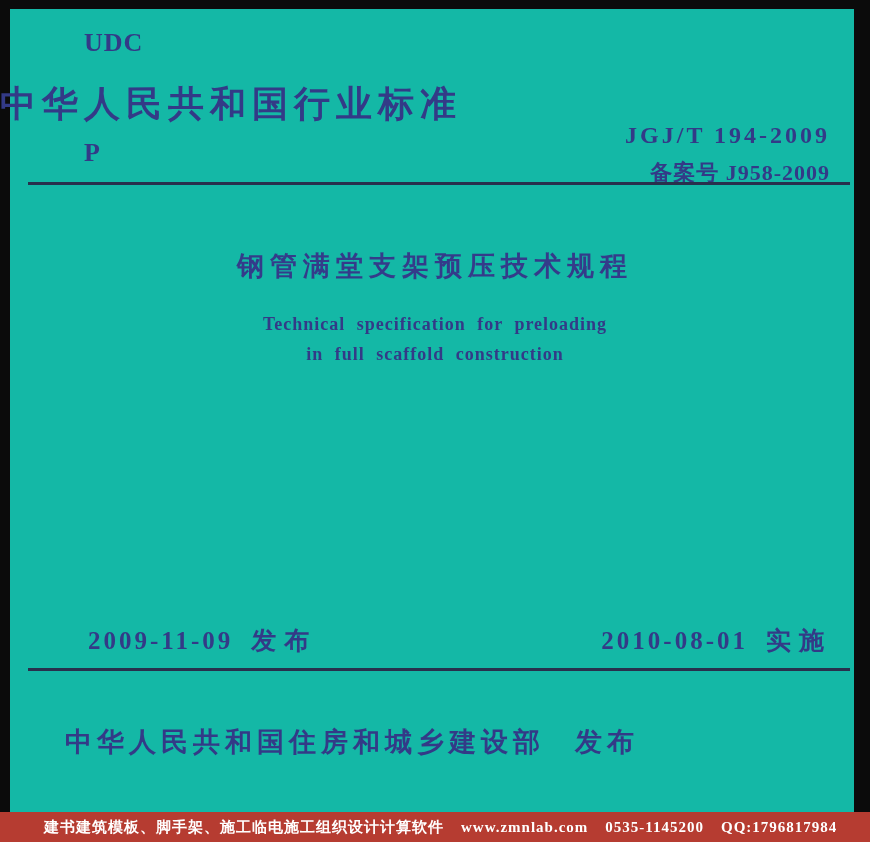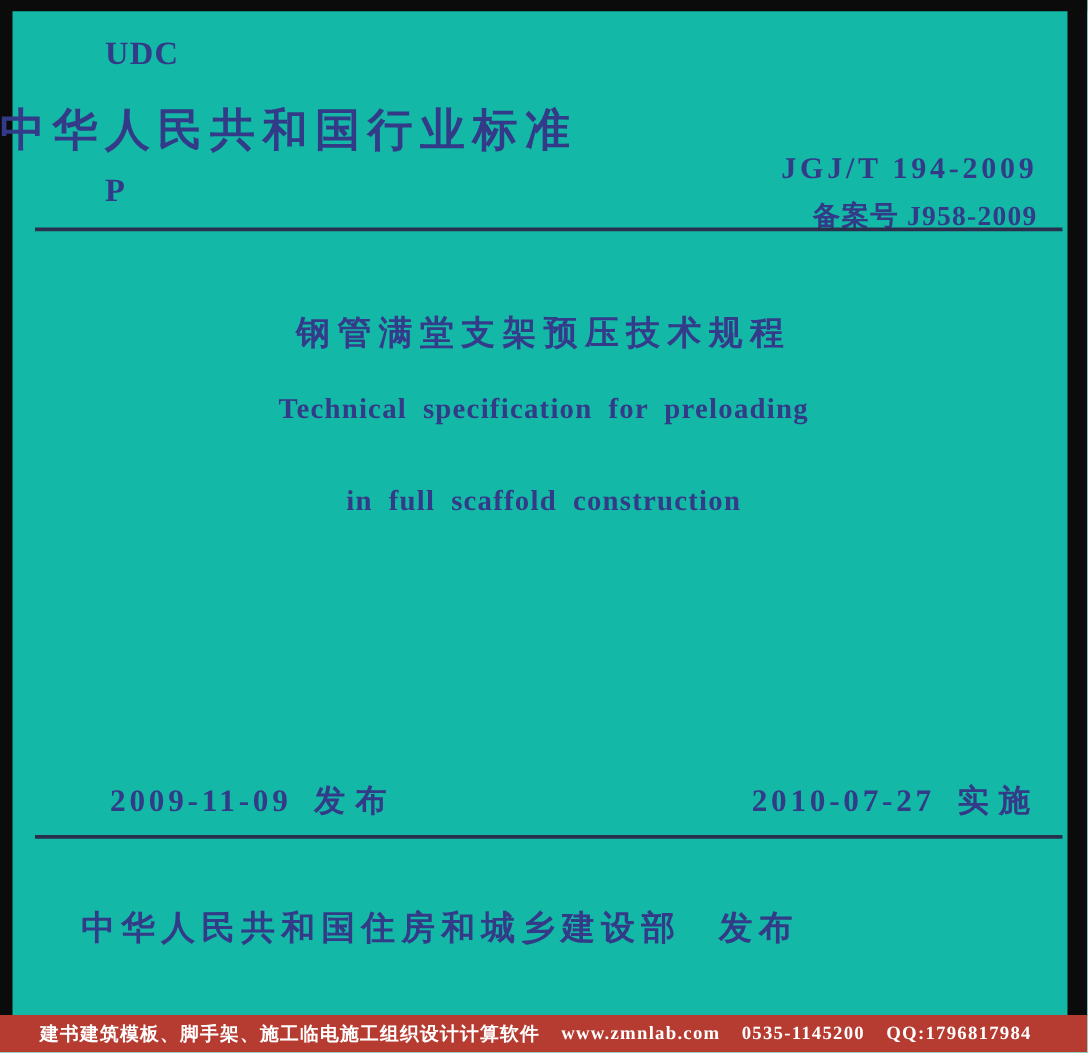--- a/index.html
+++ b/index.html
@@ -24,37 +24,37 @@
   .code{position:absolute;right:40px;top:122px;font-size:24px;font-weight:bold;letter-spacing:3px;}
   .record{position:absolute;right:40px;top:148px;font-size:22px;font-weight:bold;letter-spacing:1px;margin-top:10px;}
 
   .rule{position:absolute;left:28px;width:822px;height:3px;background:#28304d;}
   .rule1{top:182px;}
   .rule2{top:668px;}
 
   .title-cn{position:absolute;left:0;top:248px;width:870px;text-align:center;
     font-size:27px;font-weight:600;letter-spacing:6px;color:#343b8a;}
   .title-en{position:absolute;left:0;width:870px;text-align:center;
-    font-size:23px;font-weight:bold;letter-spacing:1px;word-spacing:6px;color:#333a87;}
+    font-size:18px;font-weight:bold;letter-spacing:1px;word-spacing:6px;color:#333a87;}
   .title-en1{top:314px;}
-  .title-en2{top:344px;margin-top:44px;}
+  .title-en2{top:344px;}
 
   .dates-row{position:absolute;left:88px;right:38px;top:624px;
     display:flex;justify-content:space-between;align-items:baseline;
     font-size:25px;font-weight:bold;letter-spacing:3px;}
   .date-group{display:flex;gap:18px;align-items:baseline;}
   .date-label{letter-spacing:8px;}
 
   .publisher-row{position:absolute;left:0;top:724px;width:704px;
     display:flex;justify-content:center;align-items:baseline;gap:30px;
     font-size:27px;font-weight:bold;letter-spacing:5px;}
 
   .banner{position:absolute;left:0;top:812px;width:870px;height:30px;
     background:#b63c31;color:#ffffff;display:flex;align-items:center;
-    padding-left:32px;box-sizing:border-box;gap:17px;
+    padding-left:44px;box-sizing:border-box;gap:17px;
     font-family:"Liberation Sans", sans-serif;
     font-size:15px;font-weight:bold;letter-spacing:1px;white-space:nowrap;}
   .banner .mono{font-family:Liberation Serif, serif;font-size:15px;letter-spacing:1px;}
 </style>
 </head>
 <body>
 
 <div class="sheet">
 
   <div class="frame frame-top"></div>
@@ -72,21 +72,21 @@
   <div class="title-cn">钢管满堂支架预压技术规程</div>
   <div class="title-en title-en1">Technical specification for preloading</div>
   <div class="title-en title-en2">in full scaffold construction</div>
 
   <div class="dates-row">
     <div class="date-group">
       <span>2009-11-09</span>
       <span class="date-label">发布</span>
     </div>
     <div class="date-group">
-      <span>2010-07-27</span>
+      <span>2010-08-01</span>
       <span class="date-label">实施</span>
     </div>
   </div>
 
   <div class="rule rule2"></div>
 
   <div class="publisher-row">
     <span>中华人民共和国住房和城乡建设部</span>
     <span>发布</span>
   </div>

